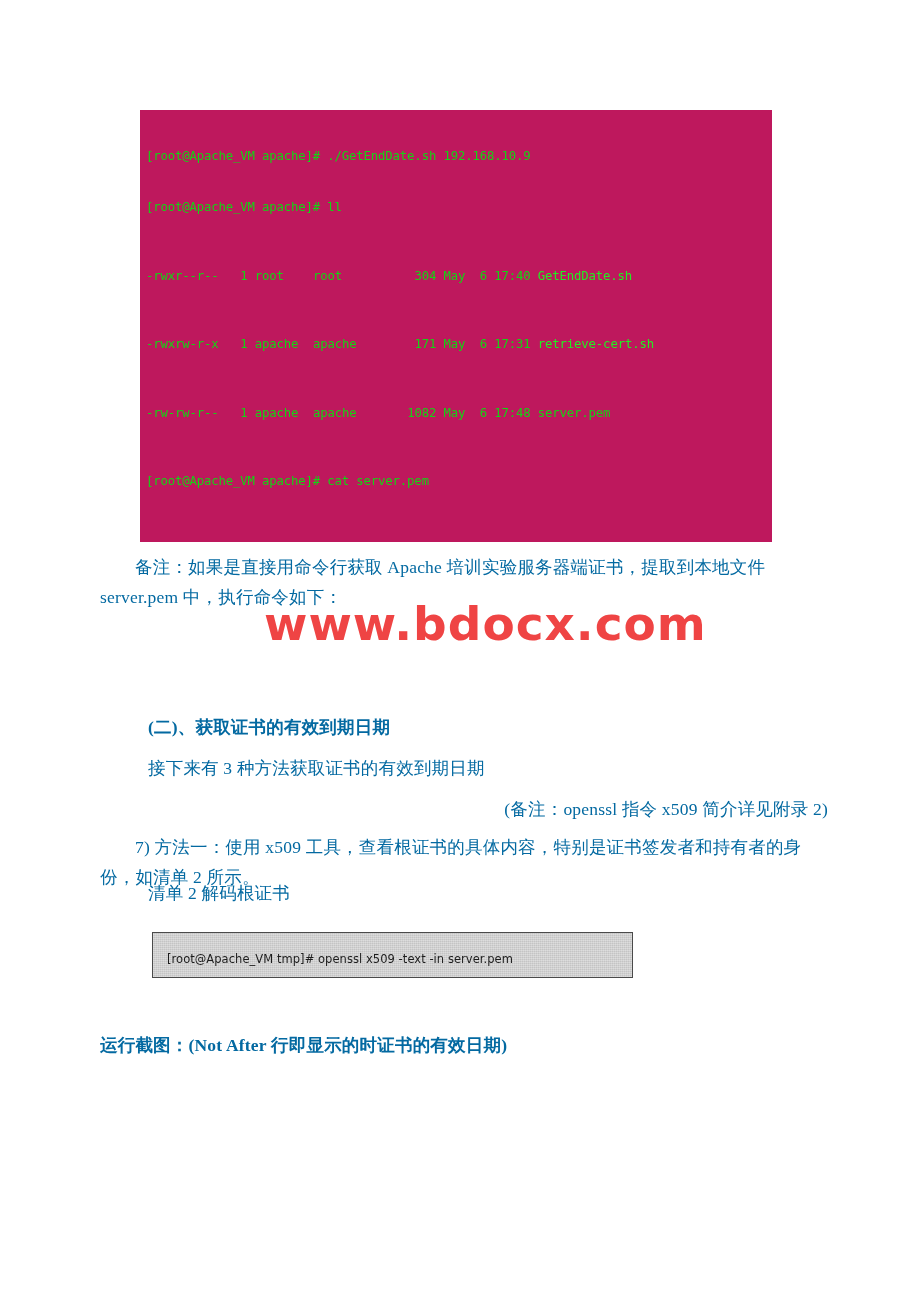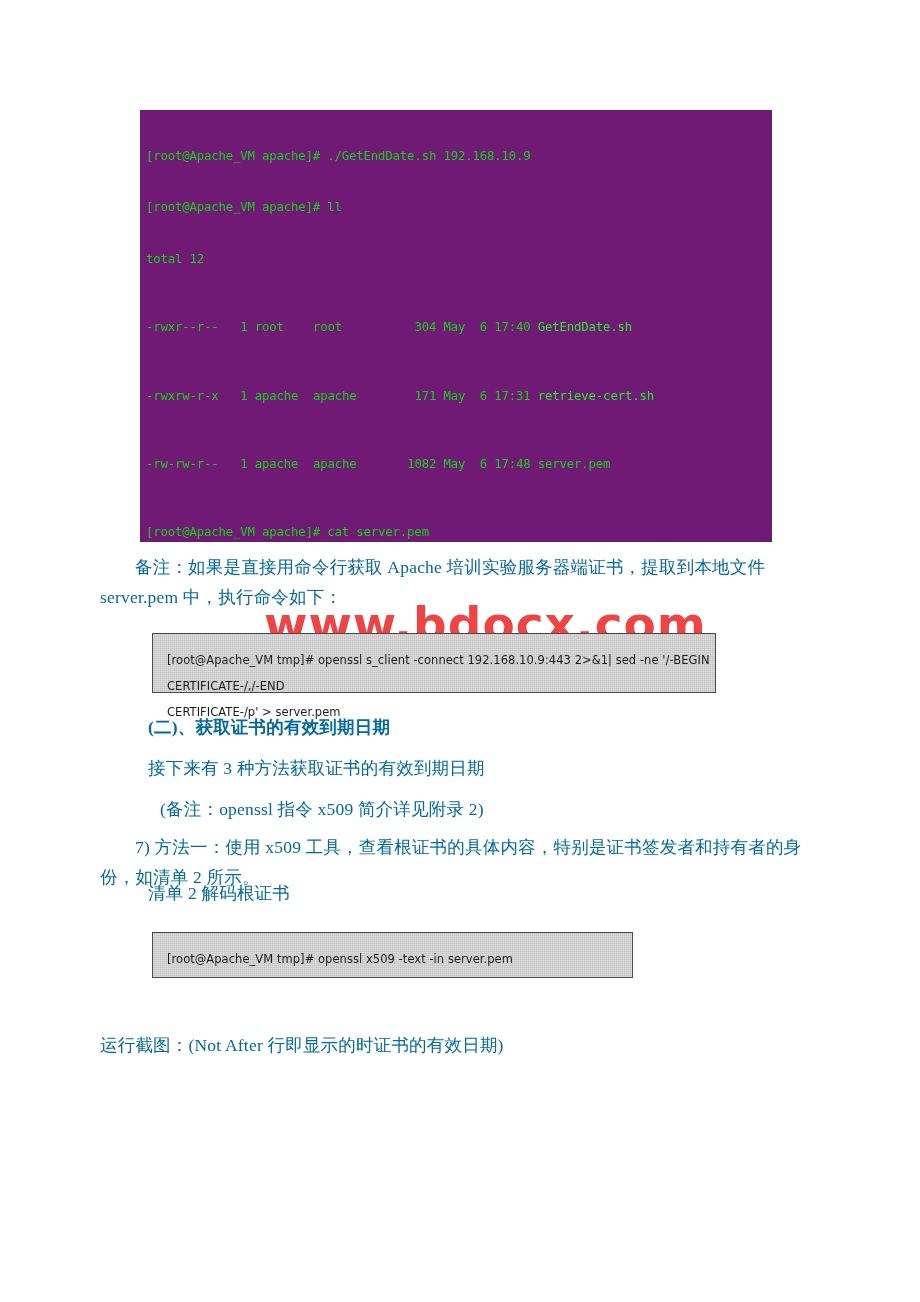--- a/index.html
+++ b/index.html
@@ -19,21 +19,21 @@
     overflow: hidden;
   }
 
   
   .terminal {
     position: absolute;
     left: 140px;
     top: 110px;
     width: 632px;
     height: 432px;
-    background: #701a75;
+    background: #be185d;
     overflow: hidden;
     padding: 0;
   }
   .term-inner {
     padding: 4px 0 0 6px;
     font-family: "DejaVu Sans Mono", "Liberation Mono", monospace;
     font-size: 12.3px;
     line-height: 17.1px;
     color: #14d414;
     white-space: pre;
@@ -94,21 +94,20 @@
 </style>
 </head>
 <body>
 
 <div id="page">
 
   <div class="terminal">
     <div class="term-inner">
       <div class="term-line">[root@Apache_VM apache]# ./GetEndDate.sh 192.168.10.9</div>
       <div class="term-line">[root@Apache_VM apache]# ll</div>
-      <div class="term-line">total 12</div>
 
       <div class="ls-row"><span>-rwxr--r--</span>   <span>1</span> <span>root</span>    <span>root</span>          <span>304</span> <span>May</span>  <span>6</span> <span>17:40</span> <span class="t-bold">GetEndDate.sh</span></div>
 
       <div class="ls-row"><span>-rwxrw-r-x</span>   <span>1</span> <span>apache</span>  <span>apache</span>        <span>171</span> <span>May</span>  <span>6</span> <span>17:31</span> <span class="t-bold">retrieve-cert.sh</span></div>
 
       <div class="ls-row"><span>-rw-rw-r--</span>   <span>1</span> <span>apache</span>  <span>apache</span>       <span>1082</span> <span>May</span>  <span>6</span> <span>17:48</span> <span>server.pem</span></div>
 
       <div class="term-line">[root@Apache_VM apache]# cat server.pem</div>
       
 
@@ -130,38 +129,32 @@
       
 
       
     </div>
   </div>
 
   <div class="para para-indent" style="left:100px; top:552px; width:726px;">备注：如果是直接用命令行获取 Apache 培训实验服务器端证书，提取到本地文件 server.pem 中，执行命令如下：</div>
 
   <div class="watermark">www.bdocx.com</div>
 
-  <div class="cmdbox" style="left:152px; top:633px; width:564px; height:60px;">
-    <div class="cmdtext">
-      <div>[root@Apache_VM tmp]# openssl s_client -connect 192.168.10.9:443 2&gt;&amp;1| sed -ne '/-BEGIN CERTIFICATE-/,/-END</div>
-      <div>CERTIFICATE-/p' &gt; server.pem</div>
-    </div>
-  </div>
 
   <div class="para" style="left:148px; top:712px; width:680px;font-weight:bold;">(二)、获取证书的有效到期日期</div>
 
   <div class="para" style="left:148px; top:753px; width:680px;">接下来有 3 种方法获取证书的有效到期日期</div>
 
-  <div class="para" style="left:160px; top:794px; width:680px;">(备注：openssl 指令 x509 简介详见附录 2)</div>
+  <div class="para" style="left:148px; top:794px; width:680px;text-align:right;">(备注：openssl 指令 x509 简介详见附录 2)</div>
 
   <div class="para para-indent" style="left:100px; top:832px; width:726px;">7) 方法一：使用 x509 工具，查看根证书的具体内容，特别是证书签发者和持有者的身份，如清单 2 所示。</div>
 
   <div class="para" style="left:100px; top:878px; width:726px;margin-left:48px;">清单 2 解码根证书</div>
 
   <div class="cmdbox" style="left:152px; top:932px; width:481px; height:46px;">
     <div class="cmdtext">
       <div>[root@Apache_VM tmp]# openssl x509 -text -in server.pem</div>
     </div>
   </div>
 
-  <div class="para" style="left:100px; top:1030px; width:726px;">运行截图：(Not After 行即显示的时证书的有效日期)</div>
+  <div class="para" style="left:100px; top:1030px; width:726px;font-weight:bold;">运行截图：(Not After 行即显示的时证书的有效日期)</div>
 
 </div>
 
 </body></html>

